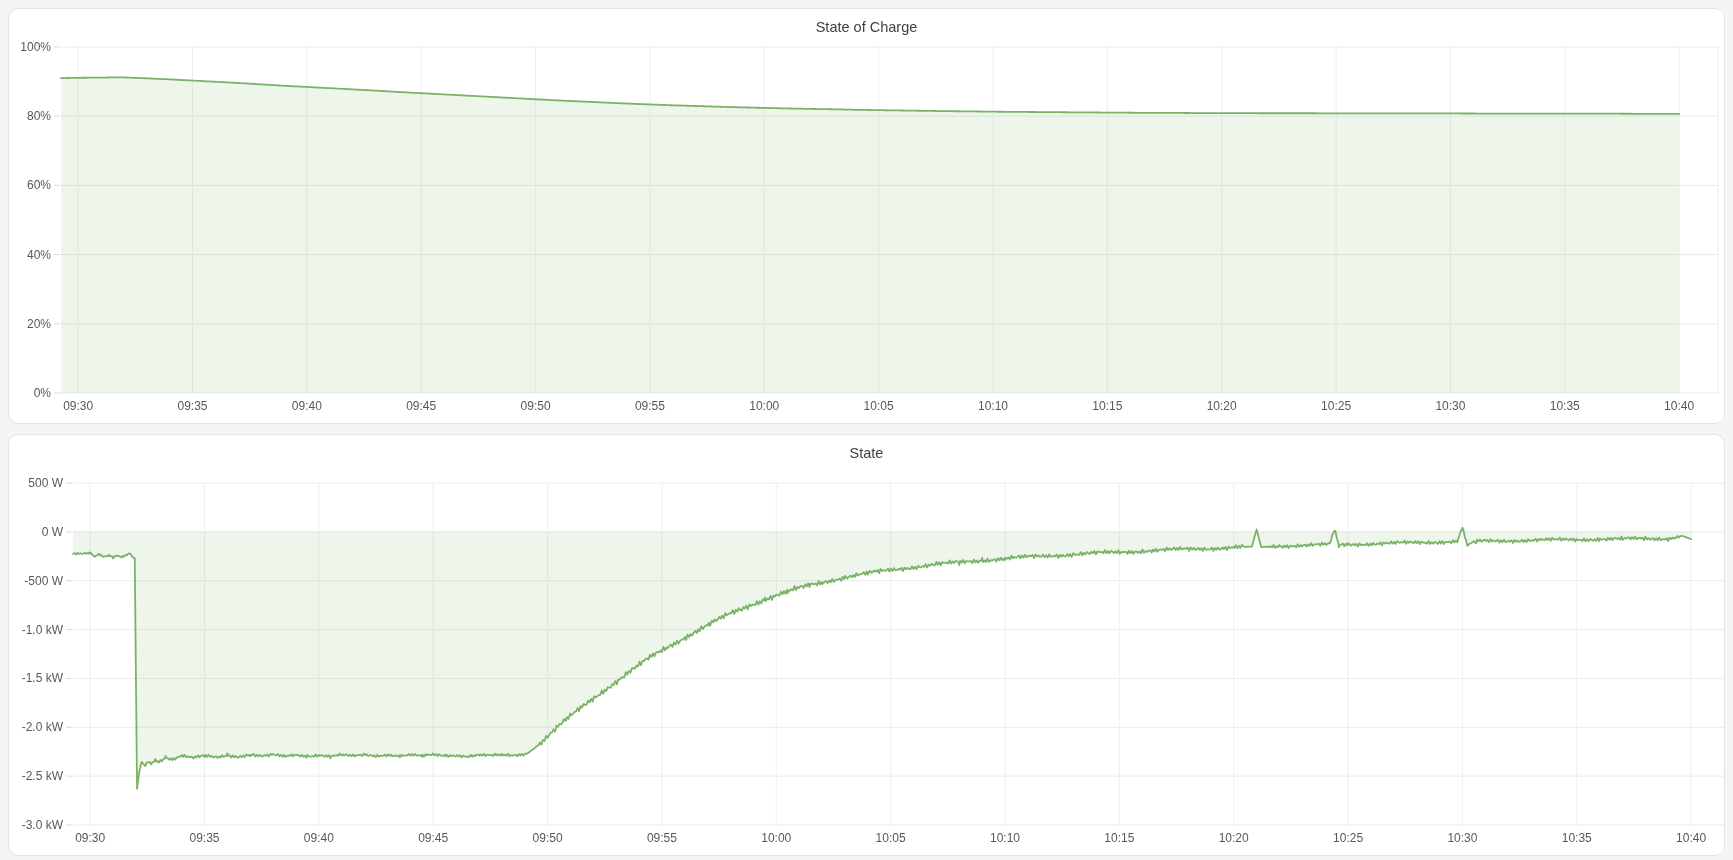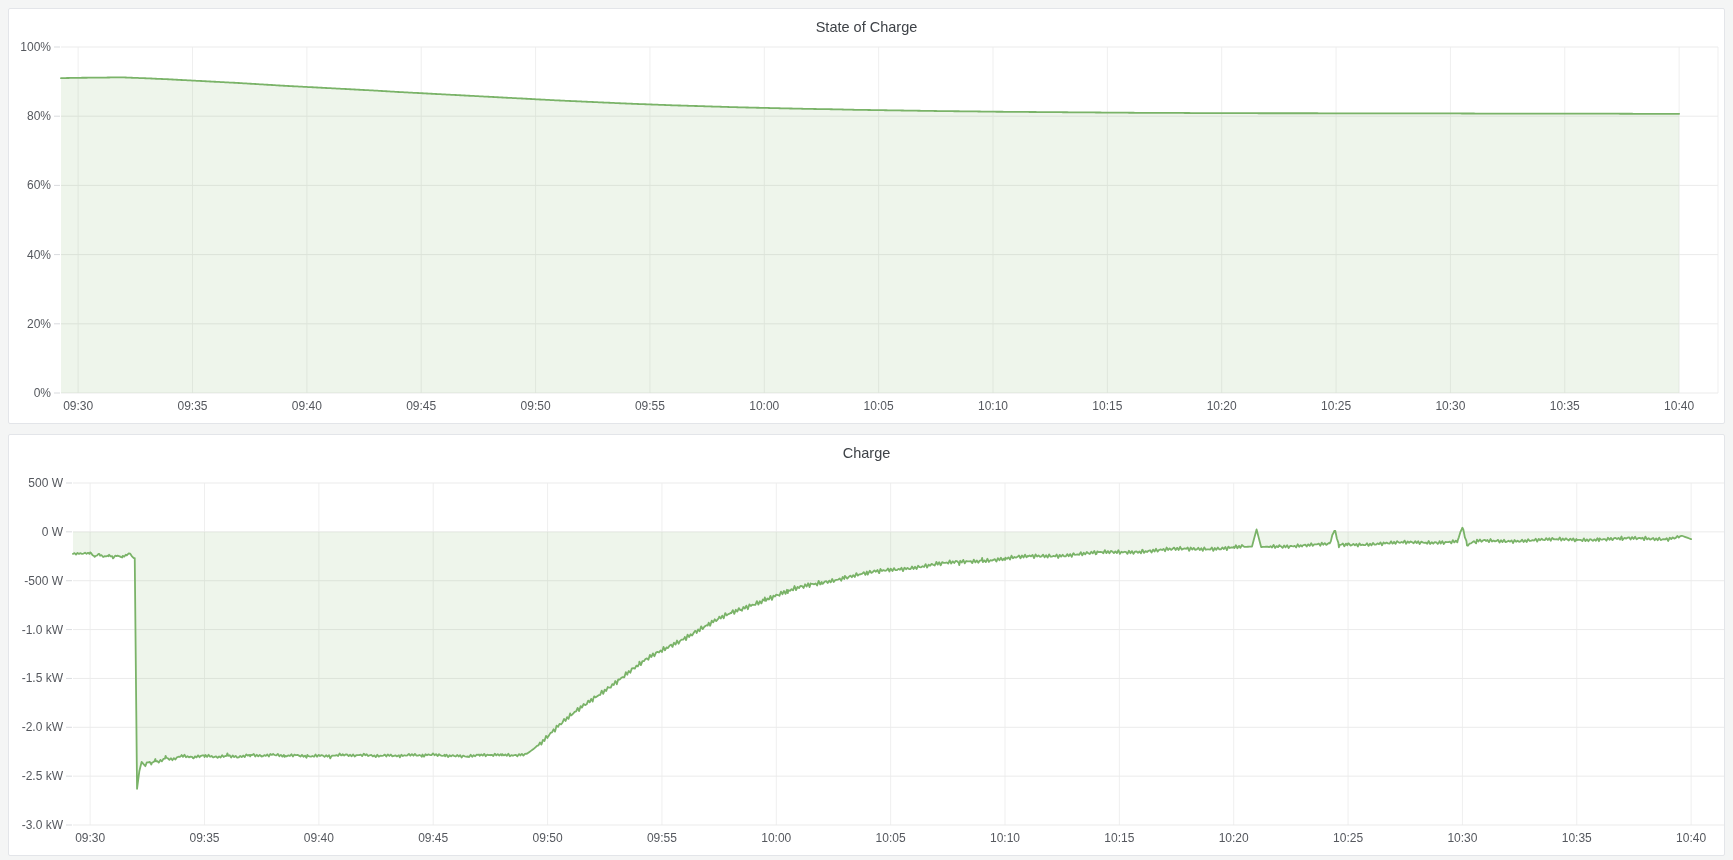--- a/index.html
+++ b/index.html
@@ -6,21 +6,21 @@
   html,body { margin:0; padding:0; }
   body {
     width:1733px; height:860px;
     background:#f4f5f5;
     font-family:"Liberation Sans", sans-serif;
     padding:8px;
   }
   .panel {
     background:#ffffff;
     border:1px solid #e3e5e9;
-    border-radius:2px;
+    border-radius:10px;
     overflow:hidden;
   }
   .panel + .panel { margin-top:10px; }
   .panel-title {
     margin:0;
     height:30px;
     padding-top:8px;
     text-align:center;
     font-size:14.5px;
     font-weight:500;
@@ -88,21 +88,21 @@
         <text x="1441.4099378881986" y="371" text-anchor="middle" font-size="12" fill="#55585e">10:30</text>
         <text x="1555.7646652864044" y="371" text-anchor="middle" font-size="12" fill="#55585e">10:35</text>
         <text x="1670.11939268461" y="371" text-anchor="middle" font-size="12" fill="#55585e">10:40</text>
         <path d="M52.00,354.00L52.00,39.14L52.00,39.14L53.51,39.11L55.01,39.08L56.52,39.05L58.03,39.02L59.53,38.99L61.04,38.96L62.54,38.93L64.05,38.90L65.56,38.87L67.06,38.84L68.57,38.81L69.15,38.79L70.08,38.79L71.58,38.78L73.09,38.76L74.60,38.75L76.10,38.74L77.61,38.73L79.11,38.72L80.62,38.71L82.13,38.70L83.63,38.68L85.14,38.67L86.65,38.66L88.15,38.65L89.66,38.64L91.17,38.63L92.02,38.62L92.67,38.61L94.18,38.59L95.68,38.57L97.19,38.54L98.70,38.52L100.20,38.50L101.71,38.47L103.22,38.45L103.46,38.45L104.72,38.45L106.23,38.45L107.74,38.45L109.24,38.45L110.75,38.45L112.25,38.45L113.76,38.45L114.90,38.45L115.27,38.46L116.77,38.52L118.28,38.58L119.79,38.63L121.29,38.69L122.80,38.75L124.31,38.80L125.81,38.86L127.32,38.92L128.82,38.97L130.33,39.03L131.84,39.09L133.34,39.15L134.85,39.20L136.36,39.26L137.77,39.31L137.86,39.32L139.37,39.39L140.88,39.45L142.38,39.52L143.89,39.59L145.39,39.66L146.90,39.73L148.41,39.80L149.91,39.86L151.42,39.93L152.93,40.00L154.43,40.07L155.94,40.14L157.45,40.21L158.95,40.27L160.46,40.34L160.64,40.35L161.96,40.42L163.47,40.50L164.98,40.58L166.48,40.66L167.99,40.74L169.50,40.82L171.00,40.90L172.51,40.98L174.02,41.06L175.52,41.14L177.03,41.22L178.53,41.30L180.04,41.38L181.55,41.46L183.05,41.54L183.51,41.56L184.56,41.62L186.07,41.70L187.57,41.78L189.08,41.86L190.59,41.94L192.09,42.02L193.60,42.10L195.10,42.18L196.61,42.26L198.12,42.34L199.62,42.42L201.13,42.50L202.64,42.57L204.14,42.65L205.65,42.73L206.38,42.77L207.16,42.81L208.66,42.89L210.17,42.97L211.67,43.05L213.18,43.13L214.69,43.21L216.19,43.29L217.70,43.37L219.21,43.45L220.71,43.53L222.22,43.61L223.73,43.69L225.23,43.77L226.74,43.85L228.24,43.93L229.25,43.98L229.75,44.01L231.26,44.11L232.76,44.20L234.27,44.29L235.78,44.38L237.28,44.47L238.79,44.56L240.30,44.65L241.80,44.74L243.31,44.83L244.81,44.93L246.32,45.02L247.83,45.11L249.33,45.20L250.84,45.29L252.12,45.37L252.35,45.38L253.85,45.47L255.36,45.56L256.87,45.66L258.37,45.75L259.88,45.84L261.38,45.93L262.89,46.02L264.40,46.11L265.90,46.20L267.41,46.29L268.92,46.38L270.42,46.48L271.93,46.57L273.44,46.66L274.94,46.75L274.99,46.75L276.45,46.83L277.95,46.91L279.46,46.99L280.97,47.07L282.47,47.15L283.98,47.23L285.49,47.31L286.99,47.39L288.50,47.47L290.01,47.55L291.51,47.63L293.02,47.71L294.52,47.79L296.03,47.87L297.54,47.95L297.86,47.96L299.04,48.03L300.55,48.11L302.06,48.19L303.56,48.26L305.07,48.34L306.58,48.42L308.08,48.50L309.59,48.58L311.09,48.66L312.60,48.74L314.11,48.82L315.61,48.90L317.12,48.98L318.63,49.06L320.13,49.14L320.73,49.17L321.64,49.22L323.15,49.30L324.65,49.38L326.16,49.46L327.66,49.54L329.17,49.62L330.68,49.70L332.18,49.78L333.69,49.86L335.20,49.94L336.70,50.02L338.21,50.10L339.72,50.18L341.22,50.26L342.73,50.34L343.60,50.38L344.23,50.42L345.74,50.50L347.25,50.58L348.75,50.66L350.26,50.74L351.77,50.82L353.27,50.90L354.78,50.98L356.29,51.06L357.79,51.14L359.30,51.22L360.80,51.30L362.31,51.38L363.82,51.46L365.32,51.54L366.48,51.60L366.83,51.62L368.34,51.71L369.84,51.80L371.35,51.89L372.86,51.98L374.36,52.07L375.87,52.16L377.37,52.26L378.88,52.35L380.39,52.44L381.89,52.53L383.40,52.62L384.91,52.71L386.41,52.80L387.92,52.89L389.35,52.98L389.43,52.98L390.93,53.06L392.44,53.14L393.94,53.22L395.45,53.30L396.96,53.38L398.46,53.46L399.97,53.54L401.48,53.62L402.98,53.70L404.49,53.78L406.00,53.86L407.50,53.94L409.01,54.02L410.51,54.10L412.02,54.18L412.22,54.19L413.53,54.26L415.03,54.34L416.54,54.42L418.05,54.50L419.55,54.58L421.06,54.66L422.57,54.74L424.07,54.82L425.58,54.90L427.08,54.98L428.59,55.06L430.10,55.14L431.60,55.22L433.11,55.30L434.62,55.38L435.09,55.40L436.12,55.46L437.63,55.54L439.14,55.62L440.64,55.70L442.15,55.78L443.65,55.86L445.16,55.94L446.67,56.02L448.17,56.09L449.68,56.17L451.19,56.25L452.69,56.33L454.20,56.41L455.71,56.49L457.21,56.57L457.96,56.61L458.72,56.65L460.22,56.73L461.73,56.81L463.24,56.89L464.74,56.97L466.25,57.05L467.76,57.13L469.26,57.21L470.77,57.29L472.28,57.37L473.78,57.45L475.29,57.53L476.79,57.61L478.30,57.69L479.81,57.77L480.83,57.82L481.31,57.85L482.82,57.93L484.33,58.01L485.83,58.09L487.34,58.17L488.85,58.25L490.35,58.33L491.86,58.41L493.36,58.49L494.87,58.57L496.38,58.65L497.88,58.73L499.39,58.81L500.90,58.89L502.40,58.97L503.70,59.03L503.91,59.05L505.42,59.13L506.92,59.21L508.43,59.29L509.93,59.37L511.44,59.44L512.95,59.52L514.45,59.60L515.96,59.68L517.47,59.76L518.97,59.84L520.48,59.92L521.99,60.00L523.49,60.08L525.00,60.16L526.50,60.24L526.57,60.25L528.01,60.32L529.52,60.40L531.02,60.48L532.53,60.56L534.04,60.64L535.54,60.72L537.05,60.80L538.56,60.88L540.06,60.96L541.57,61.04L543.07,61.12L544.58,61.20L546.09,61.28L547.59,61.36L549.10,61.44L549.44,61.46L550.61,61.51L552.11,61.58L553.62,61.65L555.13,61.71L556.63,61.78L558.14,61.85L559.64,61.92L561.15,61.99L562.66,62.06L564.16,62.13L565.67,62.19L567.18,62.26L568.68,62.33L570.19,62.40L571.70,62.47L572.31,62.49L573.20,62.54L574.71,62.60L576.21,62.67L577.72,62.74L579.23,62.81L580.73,62.88L582.24,62.95L583.75,63.01L585.25,63.08L586.76,63.15L588.27,63.22L589.77,63.29L591.28,63.36L592.78,63.42L594.29,63.49L595.18,63.53L595.80,63.56L597.30,63.63L598.81,63.70L600.32,63.77L601.82,63.83L603.33,63.90L604.84,63.97L606.34,64.04L607.85,64.11L609.35,64.18L610.86,64.24L612.37,64.31L613.87,64.38L615.38,64.45L616.89,64.52L618.06,64.57L618.39,64.58L619.90,64.64L621.41,64.70L622.91,64.75L624.42,64.81L625.92,64.87L627.43,64.93L628.94,64.98L630.44,65.04L631.95,65.10L633.46,65.15L634.96,65.21L636.47,65.27L637.98,65.32L639.48,65.38L640.93,65.44L640.99,65.44L642.49,65.50L644.00,65.55L645.51,65.61L647.01,65.67L648.52,65.72L650.03,65.78L651.53,65.84L653.04,65.89L654.55,65.95L656.05,66.01L657.56,66.07L659.06,66.12L660.57,66.18L662.08,66.24L663.58,66.29L663.80,66.30L665.09,66.34L666.60,66.39L668.10,66.43L669.61,66.48L671.12,66.52L672.62,66.57L674.13,66.61L675.63,66.66L677.14,66.70L678.65,66.75L680.15,66.80L681.66,66.84L683.17,66.89L684.67,66.93L686.18,66.98L686.67,66.99L687.69,67.02L689.19,67.07L690.70,67.11L692.20,67.16L693.71,67.21L695.22,67.25L696.72,67.30L698.23,67.34L699.74,67.39L701.24,67.43L702.75,67.48L704.26,67.53L705.76,67.57L707.27,67.62L708.77,67.66L709.54,67.69L710.28,67.71L711.79,67.75L713.29,67.80L714.80,67.84L716.31,67.89L717.81,67.94L719.32,67.98L720.83,68.03L722.33,68.07L723.84,68.12L725.34,68.16L726.85,68.21L728.36,68.25L729.86,68.30L731.37,68.35L732.41,68.38L732.88,68.39L734.38,68.42L735.89,68.46L737.40,68.49L738.90,68.52L740.41,68.56L741.91,68.59L743.42,68.63L744.93,68.66L746.43,68.70L747.94,68.73L749.45,68.76L750.95,68.80L752.46,68.83L753.97,68.87L755.28,68.90L755.47,68.90L756.98,68.93L758.48,68.97L759.99,69.00L761.50,69.04L763.00,69.07L764.51,69.11L766.02,69.14L767.52,69.17L769.03,69.21L770.54,69.24L772.04,69.28L773.55,69.31L775.05,69.34L776.56,69.38L778.07,69.41L778.15,69.41L779.57,69.45L781.08,69.48L782.59,69.52L784.09,69.55L785.60,69.58L787.11,69.62L788.61,69.65L790.12,69.69L791.62,69.72L793.13,69.75L794.64,69.79L796.14,69.82L797.65,69.86L799.16,69.89L800.66,69.93L801.02,69.93L802.17,69.95L803.68,69.97L805.18,70.00L806.69,70.02L808.19,70.04L809.70,70.07L811.21,70.09L812.71,70.11L814.22,70.13L815.73,70.16L817.23,70.18L818.74,70.20L820.25,70.22L821.75,70.25L823.26,70.27L823.89,70.28L824.76,70.30L826.27,70.33L827.78,70.37L829.28,70.40L830.79,70.44L832.30,70.47L833.80,70.50L835.31,70.54L836.82,70.57L838.32,70.61L839.83,70.64L841.33,70.68L842.84,70.71L844.35,70.74L845.85,70.78L846.77,70.80L847.36,70.81L848.87,70.83L850.37,70.85L851.88,70.88L853.39,70.90L854.89,70.92L856.40,70.94L857.90,70.97L859.41,70.99L860.92,71.01L862.42,71.04L863.93,71.06L865.44,71.08L866.94,71.10L868.45,71.13L869.64,71.14L869.96,71.15L871.46,71.17L872.97,71.20L874.47,71.22L875.98,71.24L877.49,71.26L878.99,71.29L880.50,71.31L882.01,71.33L883.51,71.35L885.02,71.38L886.53,71.40L888.03,71.42L889.54,71.45L891.04,71.47L892.51,71.49L892.55,71.49L894.06,71.51L895.56,71.54L897.07,71.56L898.58,71.58L900.08,71.61L901.59,71.63L903.10,71.65L904.60,71.67L906.11,71.70L907.61,71.72L909.12,71.74L910.63,71.77L912.13,71.79L913.64,71.81L915.15,71.83L915.38,71.84L916.65,71.86L918.16,71.88L919.67,71.90L921.17,71.92L922.68,71.95L924.18,71.97L925.69,71.99L927.20,72.02L928.70,72.04L930.21,72.06L931.72,72.08L933.22,72.11L934.73,72.13L936.24,72.15L937.74,72.18L938.25,72.18L939.25,72.19L940.75,72.20L942.26,72.21L943.77,72.22L945.27,72.24L946.78,72.25L948.29,72.26L949.79,72.27L951.30,72.28L952.81,72.29L954.31,72.30L955.82,72.32L957.32,72.33L958.83,72.34L960.34,72.35L961.12,72.36L961.84,72.37L963.35,72.39L964.86,72.41L966.36,72.44L967.87,72.46L969.38,72.48L970.88,72.50L972.39,72.53L973.89,72.55L975.40,72.57L976.91,72.59L978.41,72.62L979.92,72.64L981.43,72.66L982.93,72.69L983.99,72.70L984.44,72.71L985.95,72.72L987.45,72.73L988.96,72.74L990.46,72.75L991.97,72.76L993.48,72.77L994.98,72.79L996.49,72.80L998.00,72.81L999.50,72.82L1001.01,72.83L1002.52,72.84L1004.02,72.85L1005.53,72.86L1006.86,72.88L1007.03,72.88L1008.54,72.89L1010.05,72.90L1011.55,72.91L1013.06,72.92L1014.57,72.93L1016.07,72.94L1017.58,72.96L1019.09,72.97L1020.59,72.98L1022.10,72.99L1023.60,73.00L1025.11,73.01L1026.62,73.02L1028.12,73.04L1029.63,73.05L1029.73,73.05L1031.14,73.06L1032.64,73.07L1034.15,73.08L1035.66,73.09L1037.16,73.10L1038.67,73.12L1040.17,73.13L1041.68,73.14L1043.19,73.15L1044.69,73.16L1046.20,73.17L1047.71,73.18L1049.21,73.20L1050.72,73.21L1052.23,73.22L1052.60,73.22L1053.73,73.23L1055.24,73.24L1056.74,73.25L1058.25,73.26L1059.76,73.28L1061.26,73.29L1062.77,73.30L1064.28,73.31L1065.78,73.32L1067.29,73.33L1068.80,73.34L1070.30,73.35L1071.81,73.37L1073.31,73.38L1074.82,73.39L1075.47,73.39L1076.33,73.40L1077.83,73.41L1079.34,73.42L1080.85,73.43L1082.35,73.45L1083.86,73.46L1085.37,73.47L1086.87,73.48L1088.38,73.49L1089.88,73.50L1091.39,73.51L1092.90,73.53L1094.40,73.54L1095.91,73.55L1097.42,73.56L1098.35,73.57L1098.92,73.57L1100.43,73.58L1101.94,73.59L1103.44,73.61L1104.95,73.62L1106.45,73.63L1107.96,73.64L1109.47,73.65L1110.97,73.66L1112.48,73.67L1113.99,73.69L1115.49,73.70L1117.00,73.71L1118.51,73.72L1120.01,73.73L1121.22,73.74L1121.52,73.74L1123.02,73.75L1124.53,73.77L1126.04,73.78L1127.54,73.79L1129.05,73.80L1130.56,73.81L1132.06,73.82L1133.57,73.83L1135.08,73.84L1136.58,73.86L1138.09,73.87L1139.59,73.88L1141.10,73.89L1142.61,73.90L1144.09,73.91L1144.11,73.91L1145.62,73.91L1147.13,73.91L1148.63,73.91L1150.14,73.91L1151.65,73.91L1153.15,73.91L1154.66,73.91L1156.16,73.91L1157.67,73.91L1159.18,73.91L1160.68,73.91L1162.19,73.91L1163.70,73.91L1165.20,73.91L1166.71,73.91L1166.96,73.91L1168.22,73.92L1169.72,73.93L1171.23,73.95L1172.73,73.96L1174.24,73.97L1175.75,73.98L1177.25,73.99L1178.76,74.00L1180.27,74.01L1181.77,74.03L1183.28,74.04L1184.79,74.05L1186.29,74.06L1187.80,74.07L1189.30,74.08L1189.83,74.09L1190.81,74.09L1192.32,74.09L1193.82,74.09L1195.33,74.09L1196.84,74.09L1198.34,74.09L1199.85,74.09L1201.36,74.09L1202.86,74.09L1204.37,74.09L1205.87,74.09L1207.38,74.09L1208.89,74.09L1210.39,74.09L1211.90,74.09L1212.70,74.09L1213.41,74.09L1214.91,74.09L1216.42,74.10L1217.93,74.11L1219.43,74.11L1220.94,74.12L1222.44,74.12L1223.95,74.13L1225.46,74.13L1226.96,74.14L1228.47,74.15L1229.98,74.15L1231.48,74.16L1232.99,74.16L1234.50,74.17L1236.00,74.17L1237.51,74.18L1239.01,74.19L1240.52,74.19L1242.03,74.20L1243.53,74.20L1245.04,74.21L1246.55,74.21L1248.05,74.22L1249.56,74.23L1251.07,74.23L1252.57,74.24L1254.08,74.24L1255.58,74.25L1257.09,74.25L1258.44,74.26L1258.60,74.26L1260.10,74.26L1261.61,74.26L1263.12,74.26L1264.62,74.26L1266.13,74.26L1267.64,74.26L1269.14,74.26L1270.65,74.26L1272.15,74.26L1273.66,74.26L1275.17,74.26L1276.67,74.26L1278.18,74.26L1279.69,74.26L1281.19,74.26L1282.70,74.26L1284.21,74.26L1285.71,74.26L1287.22,74.26L1288.72,74.26L1290.23,74.26L1291.74,74.26L1293.24,74.26L1294.75,74.26L1296.26,74.26L1297.76,74.26L1299.27,74.26L1300.78,74.26L1302.28,74.26L1303.79,74.26L1304.18,74.26L1305.29,74.26L1306.80,74.27L1308.31,74.27L1309.81,74.28L1311.32,74.29L1312.83,74.29L1314.33,74.30L1315.84,74.30L1317.35,74.31L1318.85,74.31L1320.36,74.32L1321.86,74.33L1323.37,74.33L1324.88,74.34L1326.38,74.34L1327.89,74.35L1329.40,74.35L1330.90,74.36L1332.41,74.37L1333.92,74.37L1335.42,74.38L1336.93,74.38L1338.43,74.39L1339.94,74.39L1341.45,74.40L1342.95,74.41L1344.46,74.41L1345.97,74.42L1347.47,74.42L1348.98,74.43L1349.93,74.43L1350.49,74.43L1351.99,74.43L1353.50,74.43L1355.00,74.43L1356.51,74.43L1358.02,74.43L1359.52,74.43L1361.03,74.43L1362.54,74.43L1364.04,74.43L1365.55,74.43L1367.06,74.43L1368.56,74.43L1370.07,74.43L1371.57,74.43L1373.08,74.43L1374.59,74.43L1376.09,74.43L1377.60,74.43L1379.11,74.43L1380.61,74.43L1382.12,74.43L1383.63,74.43L1385.13,74.43L1386.64,74.43L1388.14,74.43L1389.65,74.43L1391.16,74.43L1392.66,74.43L1394.17,74.43L1395.67,74.43L1395.68,74.43L1397.18,74.43L1398.69,74.43L1400.20,74.43L1401.70,74.43L1403.21,74.43L1404.71,74.43L1406.22,74.43L1407.73,74.43L1409.23,74.43L1410.74,74.43L1412.25,74.43L1413.75,74.43L1415.26,74.43L1416.77,74.43L1418.27,74.43L1419.78,74.43L1421.28,74.43L1422.79,74.43L1424.30,74.43L1425.80,74.43L1427.31,74.43L1428.82,74.43L1430.32,74.43L1431.83,74.43L1433.34,74.43L1434.84,74.43L1436.35,74.43L1437.85,74.43L1439.36,74.43L1440.87,74.43L1441.41,74.43L1442.37,74.44L1443.88,74.44L1445.39,74.45L1446.89,74.45L1448.40,74.46L1449.91,74.46L1451.41,74.47L1452.92,74.48L1454.42,74.48L1455.93,74.49L1457.44,74.49L1458.94,74.50L1460.45,74.50L1461.96,74.51L1463.46,74.52L1464.97,74.52L1466.48,74.53L1467.98,74.53L1469.49,74.54L1470.99,74.54L1472.50,74.55L1474.01,74.56L1475.51,74.56L1477.02,74.57L1478.53,74.57L1480.03,74.58L1481.54,74.58L1483.05,74.59L1484.55,74.60L1486.06,74.60L1487.15,74.61L1487.56,74.61L1489.07,74.61L1490.58,74.61L1492.08,74.61L1493.59,74.61L1495.10,74.61L1496.60,74.61L1498.11,74.61L1499.62,74.61L1501.12,74.61L1502.63,74.61L1504.13,74.61L1505.64,74.61L1507.15,74.61L1508.65,74.61L1510.16,74.61L1511.67,74.61L1513.17,74.61L1514.68,74.61L1516.19,74.61L1517.69,74.61L1519.20,74.61L1520.70,74.61L1522.21,74.61L1523.72,74.61L1525.22,74.61L1526.73,74.61L1528.24,74.61L1529.74,74.61L1531.25,74.61L1532.76,74.61L1532.89,74.61L1534.26,74.61L1535.77,74.61L1537.27,74.61L1538.78,74.61L1540.29,74.61L1541.79,74.61L1543.30,74.61L1544.81,74.61L1546.31,74.61L1547.82,74.61L1549.33,74.61L1550.83,74.61L1552.34,74.61L1553.84,74.61L1555.35,74.61L1556.86,74.61L1558.36,74.61L1559.87,74.61L1561.38,74.61L1562.88,74.61L1564.39,74.61L1565.90,74.61L1567.40,74.61L1568.91,74.61L1570.41,74.61L1571.92,74.61L1573.43,74.61L1574.93,74.61L1576.44,74.61L1577.95,74.61L1578.64,74.61L1579.45,74.61L1580.96,74.61L1582.47,74.62L1583.97,74.63L1585.48,74.63L1586.98,74.64L1588.49,74.64L1590.00,74.65L1591.50,74.65L1593.01,74.66L1594.52,74.67L1596.02,74.67L1597.53,74.68L1599.04,74.68L1600.54,74.69L1602.05,74.69L1603.55,74.70L1605.06,74.70L1606.57,74.71L1608.07,74.72L1609.58,74.72L1611.09,74.73L1612.59,74.73L1614.10,74.74L1615.61,74.74L1617.11,74.75L1618.62,74.76L1620.12,74.76L1621.63,74.77L1623.14,74.77L1624.38,74.78L1624.64,74.78L1626.15,74.78L1627.66,74.78L1629.16,74.78L1630.67,74.78L1632.18,74.78L1633.68,74.78L1635.19,74.78L1636.69,74.78L1638.20,74.78L1639.71,74.78L1641.21,74.78L1642.72,74.78L1644.23,74.78L1645.73,74.78L1647.24,74.78L1648.75,74.78L1650.25,74.78L1651.76,74.78L1653.26,74.78L1654.77,74.78L1656.28,74.78L1657.78,74.78L1659.29,74.78L1660.80,74.78L1662.30,74.78L1663.81,74.78L1665.32,74.78L1666.82,74.78L1668.33,74.78L1669.83,74.78L1670.12,74.78L1670.12,354.00Z" fill="rgba(122,179,104,0.13)" stroke="none"></path>
         <path d="M52.00,39.14L52.00,39.14L53.51,39.11L55.01,39.08L56.52,39.05L58.03,39.02L59.53,38.99L61.04,38.96L62.54,38.93L64.05,38.90L65.56,38.87L67.06,38.84L68.57,38.81L69.15,38.79L70.08,38.79L71.58,38.78L73.09,38.76L74.60,38.75L76.10,38.74L77.61,38.73L79.11,38.72L80.62,38.71L82.13,38.70L83.63,38.68L85.14,38.67L86.65,38.66L88.15,38.65L89.66,38.64L91.17,38.63L92.02,38.62L92.67,38.61L94.18,38.59L95.68,38.57L97.19,38.54L98.70,38.52L100.20,38.50L101.71,38.47L103.22,38.45L103.46,38.45L104.72,38.45L106.23,38.45L107.74,38.45L109.24,38.45L110.75,38.45L112.25,38.45L113.76,38.45L114.90,38.45L115.27,38.46L116.77,38.52L118.28,38.58L119.79,38.63L121.29,38.69L122.80,38.75L124.31,38.80L125.81,38.86L127.32,38.92L128.82,38.97L130.33,39.03L131.84,39.09L133.34,39.15L134.85,39.20L136.36,39.26L137.77,39.31L137.86,39.32L139.37,39.39L140.88,39.45L142.38,39.52L143.89,39.59L145.39,39.66L146.90,39.73L148.41,39.80L149.91,39.86L151.42,39.93L152.93,40.00L154.43,40.07L155.94,40.14L157.45,40.21L158.95,40.27L160.46,40.34L160.64,40.35L161.96,40.42L163.47,40.50L164.98,40.58L166.48,40.66L167.99,40.74L169.50,40.82L171.00,40.90L172.51,40.98L174.02,41.06L175.52,41.14L177.03,41.22L178.53,41.30L180.04,41.38L181.55,41.46L183.05,41.54L183.51,41.56L184.56,41.62L186.07,41.70L187.57,41.78L189.08,41.86L190.59,41.94L192.09,42.02L193.60,42.10L195.10,42.18L196.61,42.26L198.12,42.34L199.62,42.42L201.13,42.50L202.64,42.57L204.14,42.65L205.65,42.73L206.38,42.77L207.16,42.81L208.66,42.89L210.17,42.97L211.67,43.05L213.18,43.13L214.69,43.21L216.19,43.29L217.70,43.37L219.21,43.45L220.71,43.53L222.22,43.61L223.73,43.69L225.23,43.77L226.74,43.85L228.24,43.93L229.25,43.98L229.75,44.01L231.26,44.11L232.76,44.20L234.27,44.29L235.78,44.38L237.28,44.47L238.79,44.56L240.30,44.65L241.80,44.74L243.31,44.83L244.81,44.93L246.32,45.02L247.83,45.11L249.33,45.20L250.84,45.29L252.12,45.37L252.35,45.38L253.85,45.47L255.36,45.56L256.87,45.66L258.37,45.75L259.88,45.84L261.38,45.93L262.89,46.02L264.40,46.11L265.90,46.20L267.41,46.29L268.92,46.38L270.42,46.48L271.93,46.57L273.44,46.66L274.94,46.75L274.99,46.75L276.45,46.83L277.95,46.91L279.46,46.99L280.97,47.07L282.47,47.15L283.98,47.23L285.49,47.31L286.99,47.39L288.50,47.47L290.01,47.55L291.51,47.63L293.02,47.71L294.52,47.79L296.03,47.87L297.54,47.95L297.86,47.96L299.04,48.03L300.55,48.11L302.06,48.19L303.56,48.26L305.07,48.34L306.58,48.42L308.08,48.50L309.59,48.58L311.09,48.66L312.60,48.74L314.11,48.82L315.61,48.90L317.12,48.98L318.63,49.06L320.13,49.14L320.73,49.17L321.64,49.22L323.15,49.30L324.65,49.38L326.16,49.46L327.66,49.54L329.17,49.62L330.68,49.70L332.18,49.78L333.69,49.86L335.20,49.94L336.70,50.02L338.21,50.10L339.72,50.18L341.22,50.26L342.73,50.34L343.60,50.38L344.23,50.42L345.74,50.50L347.25,50.58L348.75,50.66L350.26,50.74L351.77,50.82L353.27,50.90L354.78,50.98L356.29,51.06L357.79,51.14L359.30,51.22L360.80,51.30L362.31,51.38L363.82,51.46L365.32,51.54L366.48,51.60L366.83,51.62L368.34,51.71L369.84,51.80L371.35,51.89L372.86,51.98L374.36,52.07L375.87,52.16L377.37,52.26L378.88,52.35L380.39,52.44L381.89,52.53L383.40,52.62L384.91,52.71L386.41,52.80L387.92,52.89L389.35,52.98L389.43,52.98L390.93,53.06L392.44,53.14L393.94,53.22L395.45,53.30L396.96,53.38L398.46,53.46L399.97,53.54L401.48,53.62L402.98,53.70L404.49,53.78L406.00,53.86L407.50,53.94L409.01,54.02L410.51,54.10L412.02,54.18L412.22,54.19L413.53,54.26L415.03,54.34L416.54,54.42L418.05,54.50L419.55,54.58L421.06,54.66L422.57,54.74L424.07,54.82L425.58,54.90L427.08,54.98L428.59,55.06L430.10,55.14L431.60,55.22L433.11,55.30L434.62,55.38L435.09,55.40L436.12,55.46L437.63,55.54L439.14,55.62L440.64,55.70L442.15,55.78L443.65,55.86L445.16,55.94L446.67,56.02L448.17,56.09L449.68,56.17L451.19,56.25L452.69,56.33L454.20,56.41L455.71,56.49L457.21,56.57L457.96,56.61L458.72,56.65L460.22,56.73L461.73,56.81L463.24,56.89L464.74,56.97L466.25,57.05L467.76,57.13L469.26,57.21L470.77,57.29L472.28,57.37L473.78,57.45L475.29,57.53L476.79,57.61L478.30,57.69L479.81,57.77L480.83,57.82L481.31,57.85L482.82,57.93L484.33,58.01L485.83,58.09L487.34,58.17L488.85,58.25L490.35,58.33L491.86,58.41L493.36,58.49L494.87,58.57L496.38,58.65L497.88,58.73L499.39,58.81L500.90,58.89L502.40,58.97L503.70,59.03L503.91,59.05L505.42,59.13L506.92,59.21L508.43,59.29L509.93,59.37L511.44,59.44L512.95,59.52L514.45,59.60L515.96,59.68L517.47,59.76L518.97,59.84L520.48,59.92L521.99,60.00L523.49,60.08L525.00,60.16L526.50,60.24L526.57,60.25L528.01,60.32L529.52,60.40L531.02,60.48L532.53,60.56L534.04,60.64L535.54,60.72L537.05,60.80L538.56,60.88L540.06,60.96L541.57,61.04L543.07,61.12L544.58,61.20L546.09,61.28L547.59,61.36L549.10,61.44L549.44,61.46L550.61,61.51L552.11,61.58L553.62,61.65L555.13,61.71L556.63,61.78L558.14,61.85L559.64,61.92L561.15,61.99L562.66,62.06L564.16,62.13L565.67,62.19L567.18,62.26L568.68,62.33L570.19,62.40L571.70,62.47L572.31,62.49L573.20,62.54L574.71,62.60L576.21,62.67L577.72,62.74L579.23,62.81L580.73,62.88L582.24,62.95L583.75,63.01L585.25,63.08L586.76,63.15L588.27,63.22L589.77,63.29L591.28,63.36L592.78,63.42L594.29,63.49L595.18,63.53L595.80,63.56L597.30,63.63L598.81,63.70L600.32,63.77L601.82,63.83L603.33,63.90L604.84,63.97L606.34,64.04L607.85,64.11L609.35,64.18L610.86,64.24L612.37,64.31L613.87,64.38L615.38,64.45L616.89,64.52L618.06,64.57L618.39,64.58L619.90,64.64L621.41,64.70L622.91,64.75L624.42,64.81L625.92,64.87L627.43,64.93L628.94,64.98L630.44,65.04L631.95,65.10L633.46,65.15L634.96,65.21L636.47,65.27L637.98,65.32L639.48,65.38L640.93,65.44L640.99,65.44L642.49,65.50L644.00,65.55L645.51,65.61L647.01,65.67L648.52,65.72L650.03,65.78L651.53,65.84L653.04,65.89L654.55,65.95L656.05,66.01L657.56,66.07L659.06,66.12L660.57,66.18L662.08,66.24L663.58,66.29L663.80,66.30L665.09,66.34L666.60,66.39L668.10,66.43L669.61,66.48L671.12,66.52L672.62,66.57L674.13,66.61L675.63,66.66L677.14,66.70L678.65,66.75L680.15,66.80L681.66,66.84L683.17,66.89L684.67,66.93L686.18,66.98L686.67,66.99L687.69,67.02L689.19,67.07L690.70,67.11L692.20,67.16L693.71,67.21L695.22,67.25L696.72,67.30L698.23,67.34L699.74,67.39L701.24,67.43L702.75,67.48L704.26,67.53L705.76,67.57L707.27,67.62L708.77,67.66L709.54,67.69L710.28,67.71L711.79,67.75L713.29,67.80L714.80,67.84L716.31,67.89L717.81,67.94L719.32,67.98L720.83,68.03L722.33,68.07L723.84,68.12L725.34,68.16L726.85,68.21L728.36,68.25L729.86,68.30L731.37,68.35L732.41,68.38L732.88,68.39L734.38,68.42L735.89,68.46L737.40,68.49L738.90,68.52L740.41,68.56L741.91,68.59L743.42,68.63L744.93,68.66L746.43,68.70L747.94,68.73L749.45,68.76L750.95,68.80L752.46,68.83L753.97,68.87L755.28,68.90L755.47,68.90L756.98,68.93L758.48,68.97L759.99,69.00L761.50,69.04L763.00,69.07L764.51,69.11L766.02,69.14L767.52,69.17L769.03,69.21L770.54,69.24L772.04,69.28L773.55,69.31L775.05,69.34L776.56,69.38L778.07,69.41L778.15,69.41L779.57,69.45L781.08,69.48L782.59,69.52L784.09,69.55L785.60,69.58L787.11,69.62L788.61,69.65L790.12,69.69L791.62,69.72L793.13,69.75L794.64,69.79L796.14,69.82L797.65,69.86L799.16,69.89L800.66,69.93L801.02,69.93L802.17,69.95L803.68,69.97L805.18,70.00L806.69,70.02L808.19,70.04L809.70,70.07L811.21,70.09L812.71,70.11L814.22,70.13L815.73,70.16L817.23,70.18L818.74,70.20L820.25,70.22L821.75,70.25L823.26,70.27L823.89,70.28L824.76,70.30L826.27,70.33L827.78,70.37L829.28,70.40L830.79,70.44L832.30,70.47L833.80,70.50L835.31,70.54L836.82,70.57L838.32,70.61L839.83,70.64L841.33,70.68L842.84,70.71L844.35,70.74L845.85,70.78L846.77,70.80L847.36,70.81L848.87,70.83L850.37,70.85L851.88,70.88L853.39,70.90L854.89,70.92L856.40,70.94L857.90,70.97L859.41,70.99L860.92,71.01L862.42,71.04L863.93,71.06L865.44,71.08L866.94,71.10L868.45,71.13L869.64,71.14L869.96,71.15L871.46,71.17L872.97,71.20L874.47,71.22L875.98,71.24L877.49,71.26L878.99,71.29L880.50,71.31L882.01,71.33L883.51,71.35L885.02,71.38L886.53,71.40L888.03,71.42L889.54,71.45L891.04,71.47L892.51,71.49L892.55,71.49L894.06,71.51L895.56,71.54L897.07,71.56L898.58,71.58L900.08,71.61L901.59,71.63L903.10,71.65L904.60,71.67L906.11,71.70L907.61,71.72L909.12,71.74L910.63,71.77L912.13,71.79L913.64,71.81L915.15,71.83L915.38,71.84L916.65,71.86L918.16,71.88L919.67,71.90L921.17,71.92L922.68,71.95L924.18,71.97L925.69,71.99L927.20,72.02L928.70,72.04L930.21,72.06L931.72,72.08L933.22,72.11L934.73,72.13L936.24,72.15L937.74,72.18L938.25,72.18L939.25,72.19L940.75,72.20L942.26,72.21L943.77,72.22L945.27,72.24L946.78,72.25L948.29,72.26L949.79,72.27L951.30,72.28L952.81,72.29L954.31,72.30L955.82,72.32L957.32,72.33L958.83,72.34L960.34,72.35L961.12,72.36L961.84,72.37L963.35,72.39L964.86,72.41L966.36,72.44L967.87,72.46L969.38,72.48L970.88,72.50L972.39,72.53L973.89,72.55L975.40,72.57L976.91,72.59L978.41,72.62L979.92,72.64L981.43,72.66L982.93,72.69L983.99,72.70L984.44,72.71L985.95,72.72L987.45,72.73L988.96,72.74L990.46,72.75L991.97,72.76L993.48,72.77L994.98,72.79L996.49,72.80L998.00,72.81L999.50,72.82L1001.01,72.83L1002.52,72.84L1004.02,72.85L1005.53,72.86L1006.86,72.88L1007.03,72.88L1008.54,72.89L1010.05,72.90L1011.55,72.91L1013.06,72.92L1014.57,72.93L1016.07,72.94L1017.58,72.96L1019.09,72.97L1020.59,72.98L1022.10,72.99L1023.60,73.00L1025.11,73.01L1026.62,73.02L1028.12,73.04L1029.63,73.05L1029.73,73.05L1031.14,73.06L1032.64,73.07L1034.15,73.08L1035.66,73.09L1037.16,73.10L1038.67,73.12L1040.17,73.13L1041.68,73.14L1043.19,73.15L1044.69,73.16L1046.20,73.17L1047.71,73.18L1049.21,73.20L1050.72,73.21L1052.23,73.22L1052.60,73.22L1053.73,73.23L1055.24,73.24L1056.74,73.25L1058.25,73.26L1059.76,73.28L1061.26,73.29L1062.77,73.30L1064.28,73.31L1065.78,73.32L1067.29,73.33L1068.80,73.34L1070.30,73.35L1071.81,73.37L1073.31,73.38L1074.82,73.39L1075.47,73.39L1076.33,73.40L1077.83,73.41L1079.34,73.42L1080.85,73.43L1082.35,73.45L1083.86,73.46L1085.37,73.47L1086.87,73.48L1088.38,73.49L1089.88,73.50L1091.39,73.51L1092.90,73.53L1094.40,73.54L1095.91,73.55L1097.42,73.56L1098.35,73.57L1098.92,73.57L1100.43,73.58L1101.94,73.59L1103.44,73.61L1104.95,73.62L1106.45,73.63L1107.96,73.64L1109.47,73.65L1110.97,73.66L1112.48,73.67L1113.99,73.69L1115.49,73.70L1117.00,73.71L1118.51,73.72L1120.01,73.73L1121.22,73.74L1121.52,73.74L1123.02,73.75L1124.53,73.77L1126.04,73.78L1127.54,73.79L1129.05,73.80L1130.56,73.81L1132.06,73.82L1133.57,73.83L1135.08,73.84L1136.58,73.86L1138.09,73.87L1139.59,73.88L1141.10,73.89L1142.61,73.90L1144.09,73.91L1144.11,73.91L1145.62,73.91L1147.13,73.91L1148.63,73.91L1150.14,73.91L1151.65,73.91L1153.15,73.91L1154.66,73.91L1156.16,73.91L1157.67,73.91L1159.18,73.91L1160.68,73.91L1162.19,73.91L1163.70,73.91L1165.20,73.91L1166.71,73.91L1166.96,73.91L1168.22,73.92L1169.72,73.93L1171.23,73.95L1172.73,73.96L1174.24,73.97L1175.75,73.98L1177.25,73.99L1178.76,74.00L1180.27,74.01L1181.77,74.03L1183.28,74.04L1184.79,74.05L1186.29,74.06L1187.80,74.07L1189.30,74.08L1189.83,74.09L1190.81,74.09L1192.32,74.09L1193.82,74.09L1195.33,74.09L1196.84,74.09L1198.34,74.09L1199.85,74.09L1201.36,74.09L1202.86,74.09L1204.37,74.09L1205.87,74.09L1207.38,74.09L1208.89,74.09L1210.39,74.09L1211.90,74.09L1212.70,74.09L1213.41,74.09L1214.91,74.09L1216.42,74.10L1217.93,74.11L1219.43,74.11L1220.94,74.12L1222.44,74.12L1223.95,74.13L1225.46,74.13L1226.96,74.14L1228.47,74.15L1229.98,74.15L1231.48,74.16L1232.99,74.16L1234.50,74.17L1236.00,74.17L1237.51,74.18L1239.01,74.19L1240.52,74.19L1242.03,74.20L1243.53,74.20L1245.04,74.21L1246.55,74.21L1248.05,74.22L1249.56,74.23L1251.07,74.23L1252.57,74.24L1254.08,74.24L1255.58,74.25L1257.09,74.25L1258.44,74.26L1258.60,74.26L1260.10,74.26L1261.61,74.26L1263.12,74.26L1264.62,74.26L1266.13,74.26L1267.64,74.26L1269.14,74.26L1270.65,74.26L1272.15,74.26L1273.66,74.26L1275.17,74.26L1276.67,74.26L1278.18,74.26L1279.69,74.26L1281.19,74.26L1282.70,74.26L1284.21,74.26L1285.71,74.26L1287.22,74.26L1288.72,74.26L1290.23,74.26L1291.74,74.26L1293.24,74.26L1294.75,74.26L1296.26,74.26L1297.76,74.26L1299.27,74.26L1300.78,74.26L1302.28,74.26L1303.79,74.26L1304.18,74.26L1305.29,74.26L1306.80,74.27L1308.31,74.27L1309.81,74.28L1311.32,74.29L1312.83,74.29L1314.33,74.30L1315.84,74.30L1317.35,74.31L1318.85,74.31L1320.36,74.32L1321.86,74.33L1323.37,74.33L1324.88,74.34L1326.38,74.34L1327.89,74.35L1329.40,74.35L1330.90,74.36L1332.41,74.37L1333.92,74.37L1335.42,74.38L1336.93,74.38L1338.43,74.39L1339.94,74.39L1341.45,74.40L1342.95,74.41L1344.46,74.41L1345.97,74.42L1347.47,74.42L1348.98,74.43L1349.93,74.43L1350.49,74.43L1351.99,74.43L1353.50,74.43L1355.00,74.43L1356.51,74.43L1358.02,74.43L1359.52,74.43L1361.03,74.43L1362.54,74.43L1364.04,74.43L1365.55,74.43L1367.06,74.43L1368.56,74.43L1370.07,74.43L1371.57,74.43L1373.08,74.43L1374.59,74.43L1376.09,74.43L1377.60,74.43L1379.11,74.43L1380.61,74.43L1382.12,74.43L1383.63,74.43L1385.13,74.43L1386.64,74.43L1388.14,74.43L1389.65,74.43L1391.16,74.43L1392.66,74.43L1394.17,74.43L1395.67,74.43L1395.68,74.43L1397.18,74.43L1398.69,74.43L1400.20,74.43L1401.70,74.43L1403.21,74.43L1404.71,74.43L1406.22,74.43L1407.73,74.43L1409.23,74.43L1410.74,74.43L1412.25,74.43L1413.75,74.43L1415.26,74.43L1416.77,74.43L1418.27,74.43L1419.78,74.43L1421.28,74.43L1422.79,74.43L1424.30,74.43L1425.80,74.43L1427.31,74.43L1428.82,74.43L1430.32,74.43L1431.83,74.43L1433.34,74.43L1434.84,74.43L1436.35,74.43L1437.85,74.43L1439.36,74.43L1440.87,74.43L1441.41,74.43L1442.37,74.44L1443.88,74.44L1445.39,74.45L1446.89,74.45L1448.40,74.46L1449.91,74.46L1451.41,74.47L1452.92,74.48L1454.42,74.48L1455.93,74.49L1457.44,74.49L1458.94,74.50L1460.45,74.50L1461.96,74.51L1463.46,74.52L1464.97,74.52L1466.48,74.53L1467.98,74.53L1469.49,74.54L1470.99,74.54L1472.50,74.55L1474.01,74.56L1475.51,74.56L1477.02,74.57L1478.53,74.57L1480.03,74.58L1481.54,74.58L1483.05,74.59L1484.55,74.60L1486.06,74.60L1487.15,74.61L1487.56,74.61L1489.07,74.61L1490.58,74.61L1492.08,74.61L1493.59,74.61L1495.10,74.61L1496.60,74.61L1498.11,74.61L1499.62,74.61L1501.12,74.61L1502.63,74.61L1504.13,74.61L1505.64,74.61L1507.15,74.61L1508.65,74.61L1510.16,74.61L1511.67,74.61L1513.17,74.61L1514.68,74.61L1516.19,74.61L1517.69,74.61L1519.20,74.61L1520.70,74.61L1522.21,74.61L1523.72,74.61L1525.22,74.61L1526.73,74.61L1528.24,74.61L1529.74,74.61L1531.25,74.61L1532.76,74.61L1532.89,74.61L1534.26,74.61L1535.77,74.61L1537.27,74.61L1538.78,74.61L1540.29,74.61L1541.79,74.61L1543.30,74.61L1544.81,74.61L1546.31,74.61L1547.82,74.61L1549.33,74.61L1550.83,74.61L1552.34,74.61L1553.84,74.61L1555.35,74.61L1556.86,74.61L1558.36,74.61L1559.87,74.61L1561.38,74.61L1562.88,74.61L1564.39,74.61L1565.90,74.61L1567.40,74.61L1568.91,74.61L1570.41,74.61L1571.92,74.61L1573.43,74.61L1574.93,74.61L1576.44,74.61L1577.95,74.61L1578.64,74.61L1579.45,74.61L1580.96,74.61L1582.47,74.62L1583.97,74.63L1585.48,74.63L1586.98,74.64L1588.49,74.64L1590.00,74.65L1591.50,74.65L1593.01,74.66L1594.52,74.67L1596.02,74.67L1597.53,74.68L1599.04,74.68L1600.54,74.69L1602.05,74.69L1603.55,74.70L1605.06,74.70L1606.57,74.71L1608.07,74.72L1609.58,74.72L1611.09,74.73L1612.59,74.73L1614.10,74.74L1615.61,74.74L1617.11,74.75L1618.62,74.76L1620.12,74.76L1621.63,74.77L1623.14,74.77L1624.38,74.78L1624.64,74.78L1626.15,74.78L1627.66,74.78L1629.16,74.78L1630.67,74.78L1632.18,74.78L1633.68,74.78L1635.19,74.78L1636.69,74.78L1638.20,74.78L1639.71,74.78L1641.21,74.78L1642.72,74.78L1644.23,74.78L1645.73,74.78L1647.24,74.78L1648.75,74.78L1650.25,74.78L1651.76,74.78L1653.26,74.78L1654.77,74.78L1656.28,74.78L1657.78,74.78L1659.29,74.78L1660.80,74.78L1662.30,74.78L1663.81,74.78L1665.32,74.78L1666.82,74.78L1668.33,74.78L1669.83,74.78L1670.12,74.78" fill="none" stroke="#7ab368" stroke-width="1.8" stroke-linejoin="round" stroke-linecap="round"></path>
       </svg>
     </div>
 </div>
 
 <div class="panel">
-  <h2 class="panel-title">Charge</h2>
+  <h2 class="panel-title">State</h2>
   <div class="chart chart-power">
       <svg width="1715" height="390">
         <line x1="69.15320910973085" x2="69.15320910973085" y1="18" y2="360" stroke="#efefef" stroke-width="1"></line>
         <line x1="183.5079365079365" x2="183.5079365079365" y1="18" y2="360" stroke="#efefef" stroke-width="1"></line>
         <line x1="297.86266390614213" x2="297.86266390614213" y1="18" y2="360" stroke="#efefef" stroke-width="1"></line>
         <line x1="412.2173913043478" x2="412.2173913043478" y1="18" y2="360" stroke="#efefef" stroke-width="1"></line>
         <line x1="526.5721187025534" x2="526.5721187025534" y1="18" y2="360" stroke="#efefef" stroke-width="1"></line>
         <line x1="640.9268461007591" x2="640.9268461007591" y1="18" y2="360" stroke="#efefef" stroke-width="1"></line>
         <line x1="755.2815734989648" x2="755.2815734989648" y1="18" y2="360" stroke="#efefef" stroke-width="1"></line>
         <line x1="869.6363008971704" x2="869.6363008971704" y1="18" y2="360" stroke="#efefef" stroke-width="1"></line>

